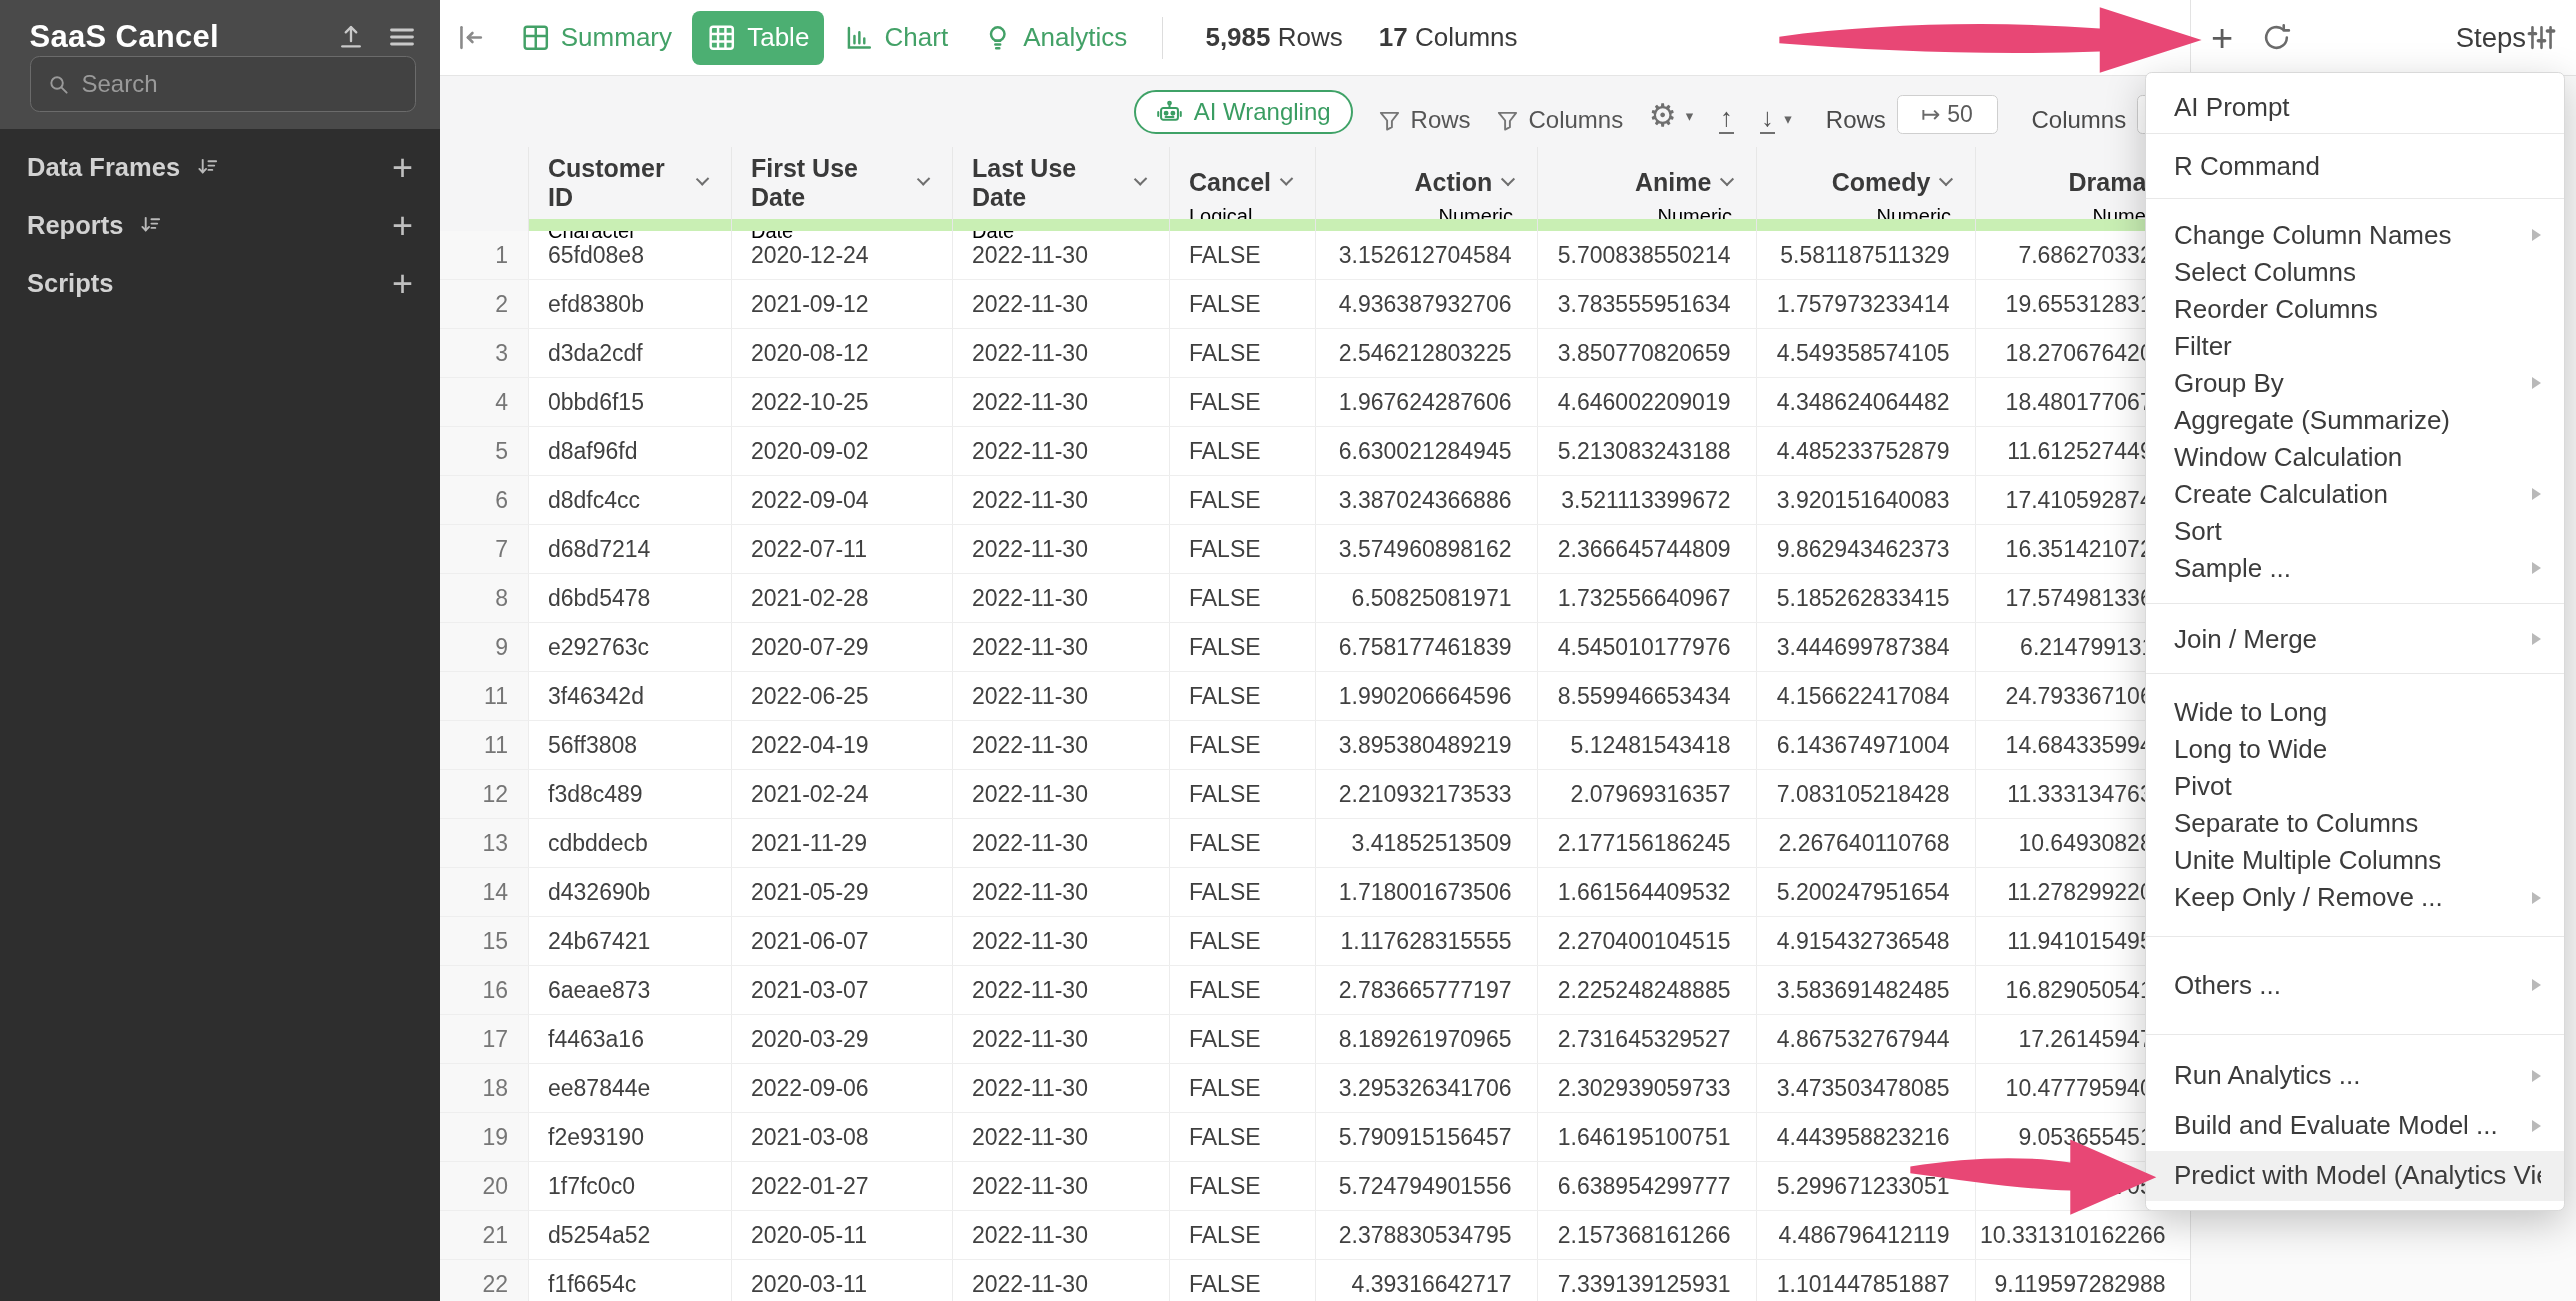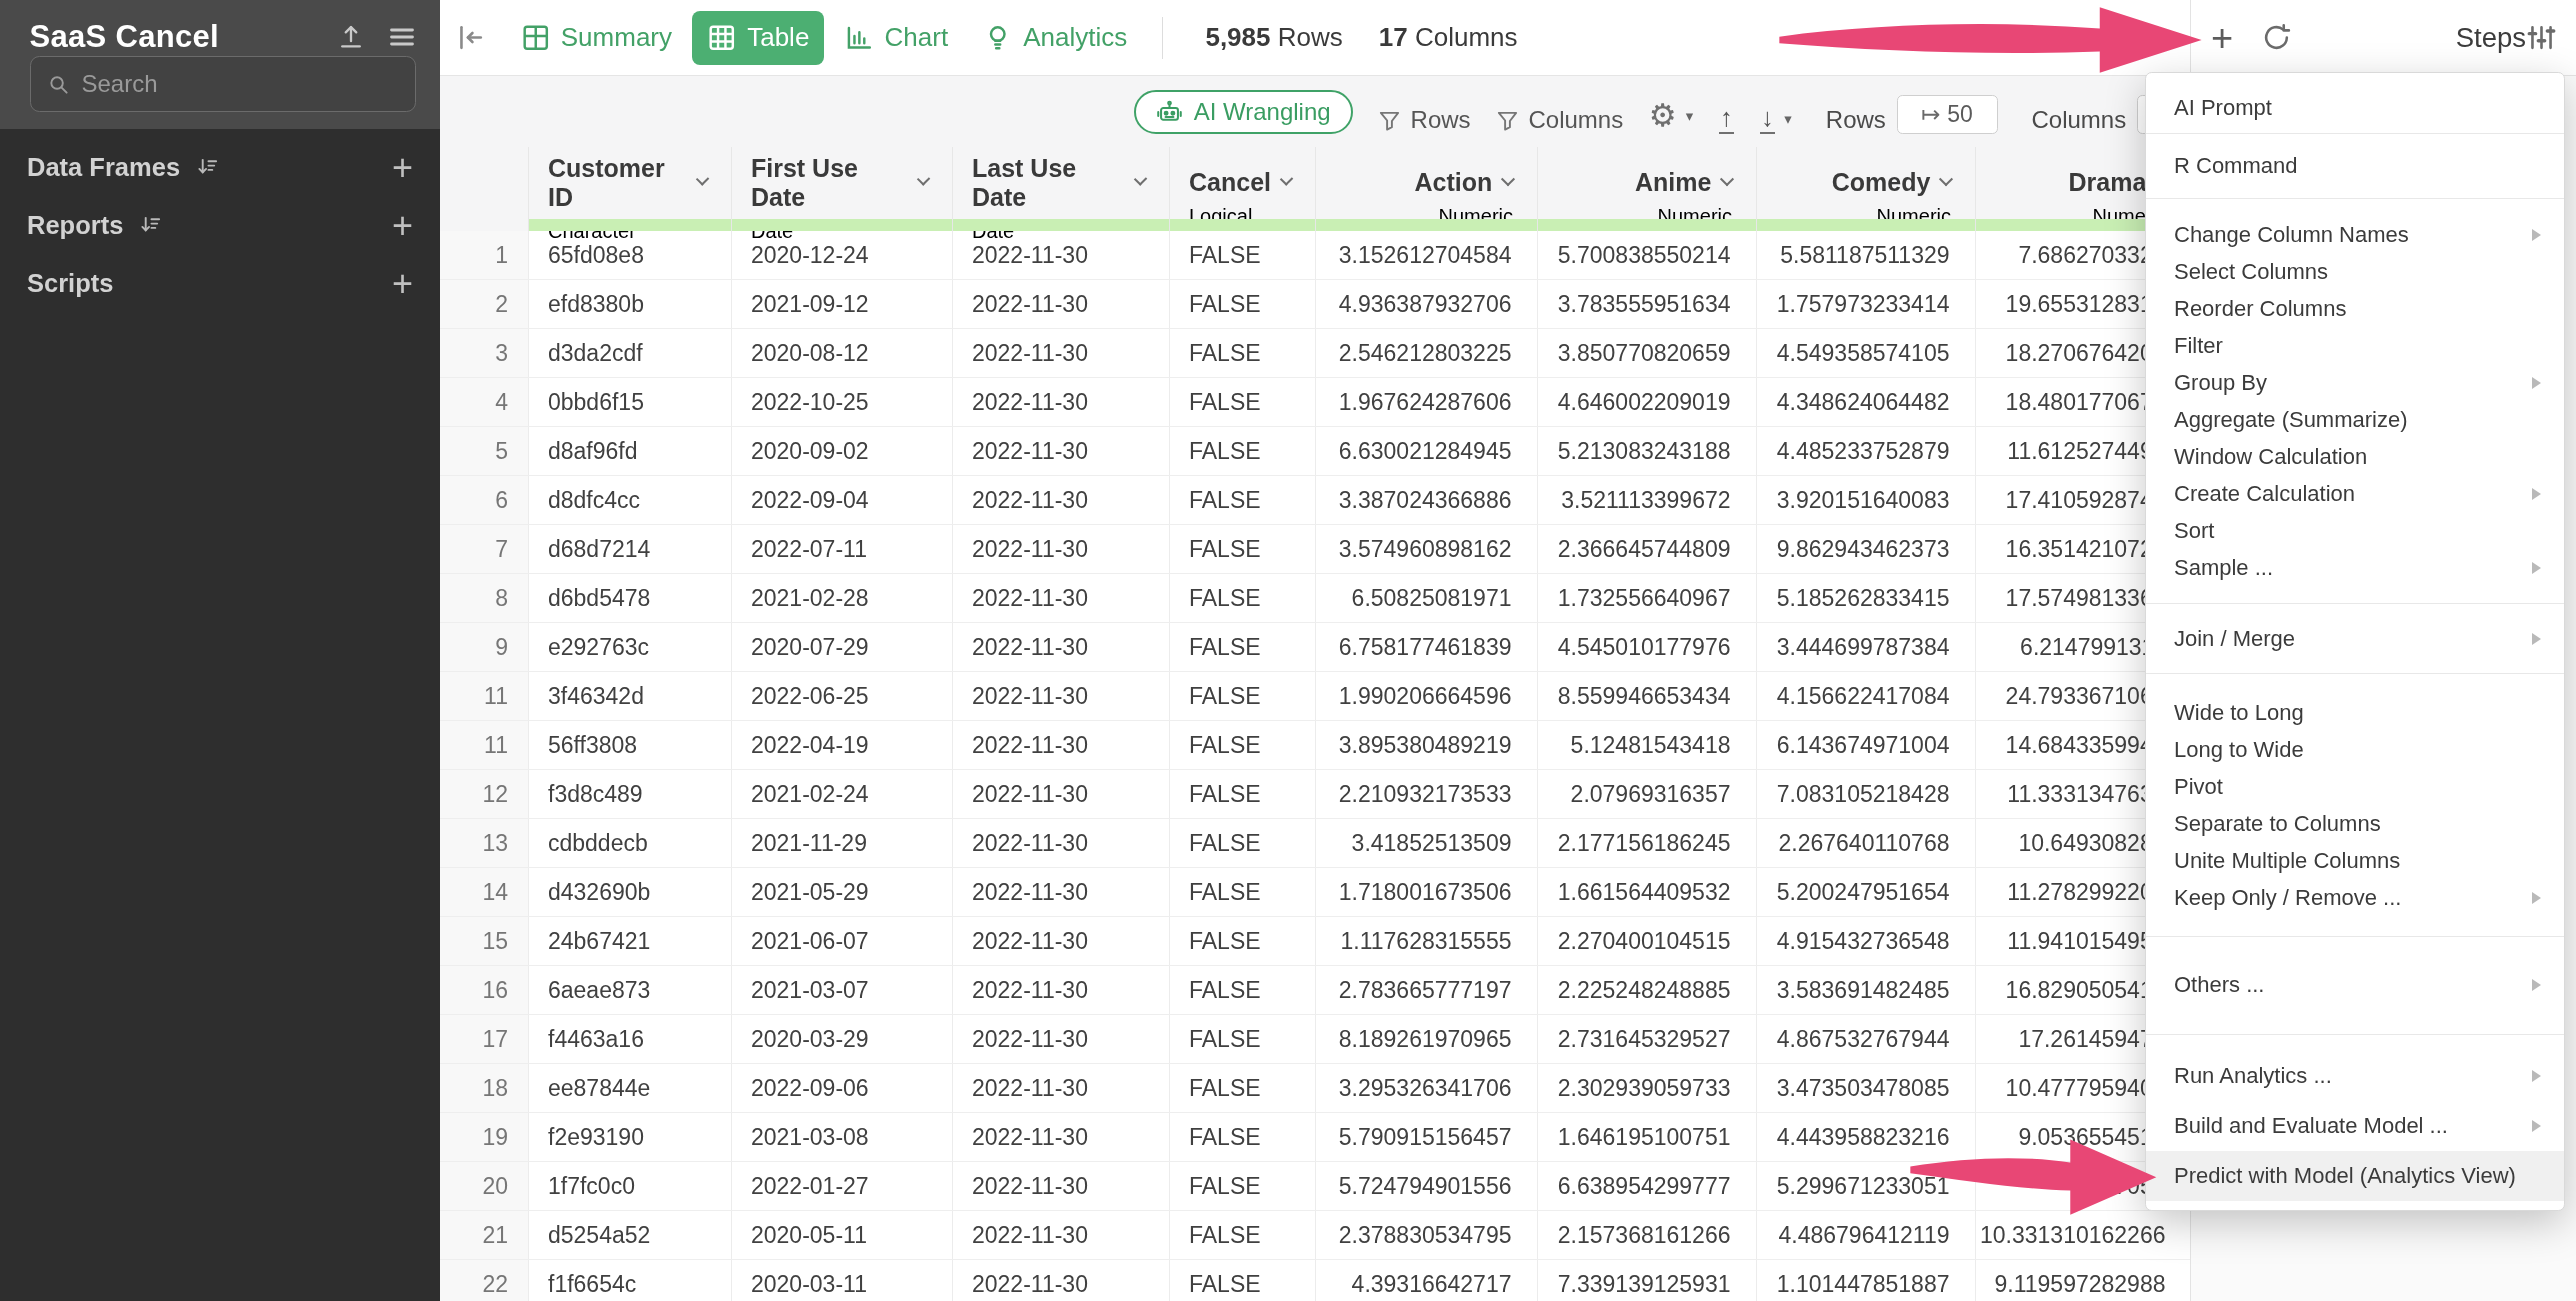--- a/index.html
+++ b/index.html
@@ -85,21 +85,21 @@
   .trow>div{border-left:1.3px solid #ececec;display:flex;align-items:center;padding:0 19px;
     font-size:23px;color:#404040;overflow:hidden;white-space:nowrap}
   .trow>div:nth-of-type(1){border-left:none;background:#f8f8f8;justify-content:flex-end;color:#767676;padding-right:20px}
   .trow>div:nth-of-type(n+6){justify-content:flex-end;padding-right:25.5px}
   .trow.partial{height:5.4px;background:#fff;border-bottom:none;overflow:hidden}
 
   
   #dropdown-menu{position:absolute;left:2145px;top:72px;width:420px;background:#fff;
     border:1.3px solid #d9d9d9;border-radius:6.7px;box-shadow:0 12px 40px rgba(0,0,0,.22);
     padding-top:9.4px;z-index:50}
-  .menu-item{display:flex;align-items:center;padding:0 23px 0 28px;font-size:22px;color:#3b3b3b}
+  .menu-item{display:flex;align-items:center;padding:0 23px 0 28px;font-size:26px;color:#3b3b3b}
   .menu-item .label{flex:1;white-space:nowrap;overflow:hidden}
   .arrow-r{width:0;height:0;border-left:9.4px solid #b9b9b9;border-top:6px solid transparent;border-bottom:6px solid transparent}
   .menu-item.highlighted{background:#f0f0f0}
   .m-group{border-top:1.3px solid #e8e8e8}
   .m-group:nth-of-type(1){border-top:none}
   .m-group:nth-of-type(1) .menu-item{height:51px}
   .m-group:nth-of-type(2) .menu-item{height:64px}
   .m-group:nth-of-type(3){padding:17.4px 0 16px}
   .m-group:nth-of-type(3) .menu-item{height:37px}
   .m-group:nth-of-type(4){padding:13.4px 0 12px}

